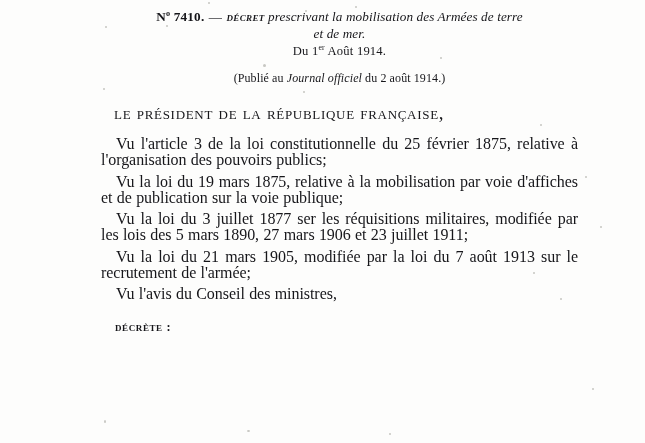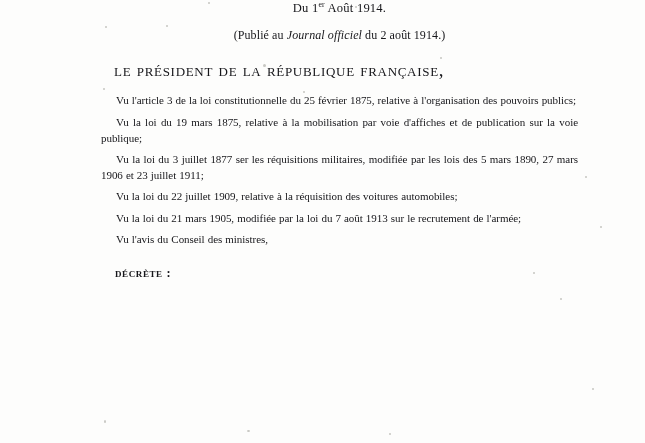--- a/index.html
+++ b/index.html
@@ -86,21 +86,21 @@
   .president {
     margin-top: 16px;
     margin-left: 13px;
     font-size: 19px;
     font-variant: small-caps;
     text-transform: lowercase;
     letter-spacing: .7px;
     white-space: nowrap;
   }
   .para {
-    font-size: 11px;
+    font-size: 16px;
     line-height: 15.95px;
     text-indent: 15px;
     text-align: justify;
     margin-top: 5.5px;
     letter-spacing: -.05px;
     word-spacing: .4px;
   }
   .para:first-of-type {
     margin-top: 0;
   }
@@ -136,32 +136,40 @@
   <span class="speckle" style="left:560px;top:298px;width:2px;height:2px;"></span>
   <span class="speckle" style="left:592px;top:388px;width:2px;height:2px;"></span>
   <span class="speckle" style="left:104px;top:420px;width:2px;height:3px;"></span>
   <span class="speckle" style="left:247px;top:430px;width:3px;height:2px;"></span>
   <span class="speckle" style="left:389px;top:433px;width:2px;height:2px;"></span>
   <span class="speckle" style="left:263px;top:64px;width:3px;height:3px;"></span>
   <span class="speckle" style="left:303px;top:91px;width:2px;height:2px;"></span>
 
   <div class="doc">
 
+    <div class="title-block">
+      <div class="title-line1">
+        <span class="num"><span>N</span><sup>o</sup><span> 7410.</span></span>
+        <span class="dash">—</span>
+        <span class="smallcaps">Décret</span>
+        <span>prescrivant la mobilisation des Armées de terre</span>
+      </div>
+      <div class="title-line2">et de mer.</div>
+    </div>
 
     <div class="dateline"><span>Du 1</span><sup>er</sup><span> Août 1914.</span></div>
 
     <div class="journal-line"><span>(Publié au </span><i>Journal officiel</i><span> du 2 août 1914.)</span></div>
 
     <div class="president">Le Président de la République française,</div>
 
     <div class="body-block">
       <div class="para">Vu l'article 3 de la loi constitutionnelle du 25 février 1875, relative à l'organisation des pouvoirs publics;</div>
       <div class="para">Vu la loi du 19 mars 1875, relative à la mobilisation par voie d'affiches et de publication sur la voie publique;</div>
       <div class="para">Vu la loi du 3 juillet 1877 ser les réquisitions militaires, modifiée par les lois des 5 mars 1890, 27 mars 1906 et 23 juillet 1911;</div>
-      <div class="para">Vu la loi du 22 juillet 1909, relative à la réquisition des voitures automobiles;</div>
       <div class="para">Vu la loi du 21 mars 1905, modifiée par la loi du 7 août 1913 sur le recrutement de l'armée;</div>
       <div class="para">Vu l'avis du Conseil des ministres,</div>
     </div>
 
     <div class="decrete">Décrète :</div>
 
   </div>
 </div>
 
 </body></html>

